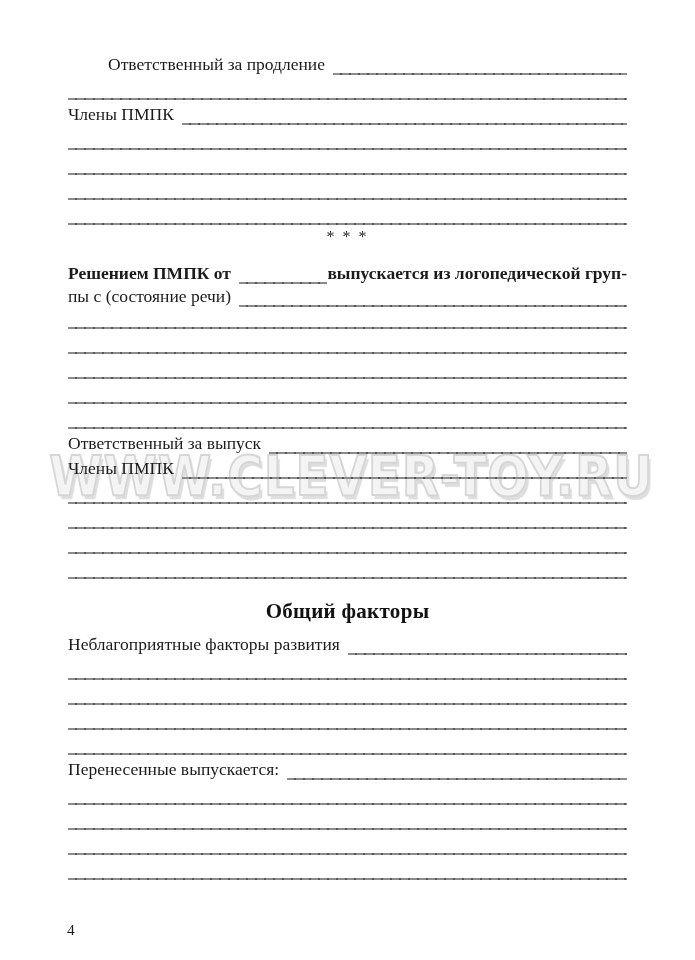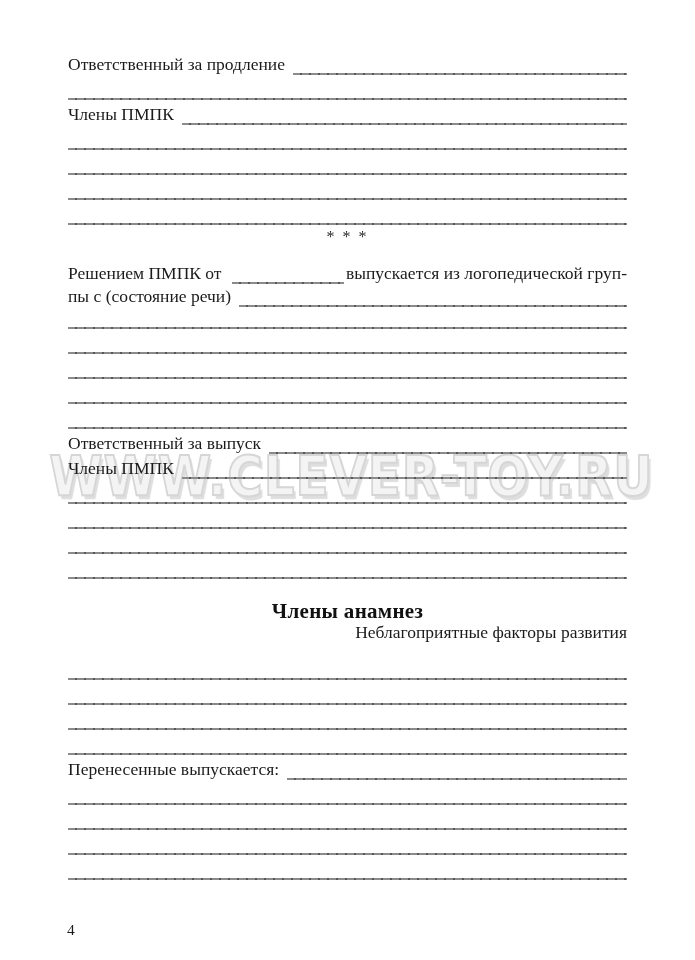--- a/index.html
+++ b/index.html
@@ -22,27 +22,27 @@
     font-weight:700;font-size:55px;letter-spacing:1px;
     color:#f4f4f4;
     -webkit-text-stroke:2px #d6d6d6;
     text-shadow:3px 4px 1px #dedede;
     transform:scaleX(0.88);transform-origin:center;
   }
   .content{
     position:absolute;top:50px;left:68px;width:559px;z-index:1;
   }
   .row{height:25px;display:flex;align-items:flex-end;}
-  .v-first{height:25px;}
+  .v-first{height:25px;margin-left:40px;}
   .v-sep{height:24px;justify-content:center;}
-  .v-para1{height:35px;justify-content:space-between;}
+  .v-para1{height:35px;font-weight:bold;}
   .v-para2{height:23px;}
   .v-tight{height:22px;}
   .v-heading{height:44px;justify-content:center;}
-  .v-label-tall{height:32px;flex-direction:column;}
+  .v-label-tall{height:32px;}
   .label{
     font-size:17.5px;line-height:1.12;white-space:nowrap;flex:0 0 auto;
   }
   .fill{
     flex:1 1 auto;height:1.8px;align-self:flex-end;
     background:repeating-linear-gradient(90deg,#8b8b8b 0px,#8b8b8b 7.2px,#575757 7.2px,#575757 9px);
   }
   .label + .fill{margin-left:8px;}
   .blank{flex:0 1 112px;min-width:60px;}
   .sep-text{
@@ -129,21 +129,21 @@
       <div class="row">
         <span class="fill"></span>
       </div>
       <div class="row">
         <span class="fill"></span>
       </div>
       <div class="row">
         <span class="fill"></span>
       </div>
       <div class="row v-heading">
-        <span class="heading-text">Члены анамнез</span>
+        <span class="heading-text">Общий факторы</span>
       </div>
       <div class="row v-label-tall">
         <span class="label">Неблагоприятные факторы развития</span>
         <span class="fill"></span>
       </div>
       <div class="row">
         <span class="fill"></span>
       </div>
       <div class="row">
         <span class="fill"></span>

